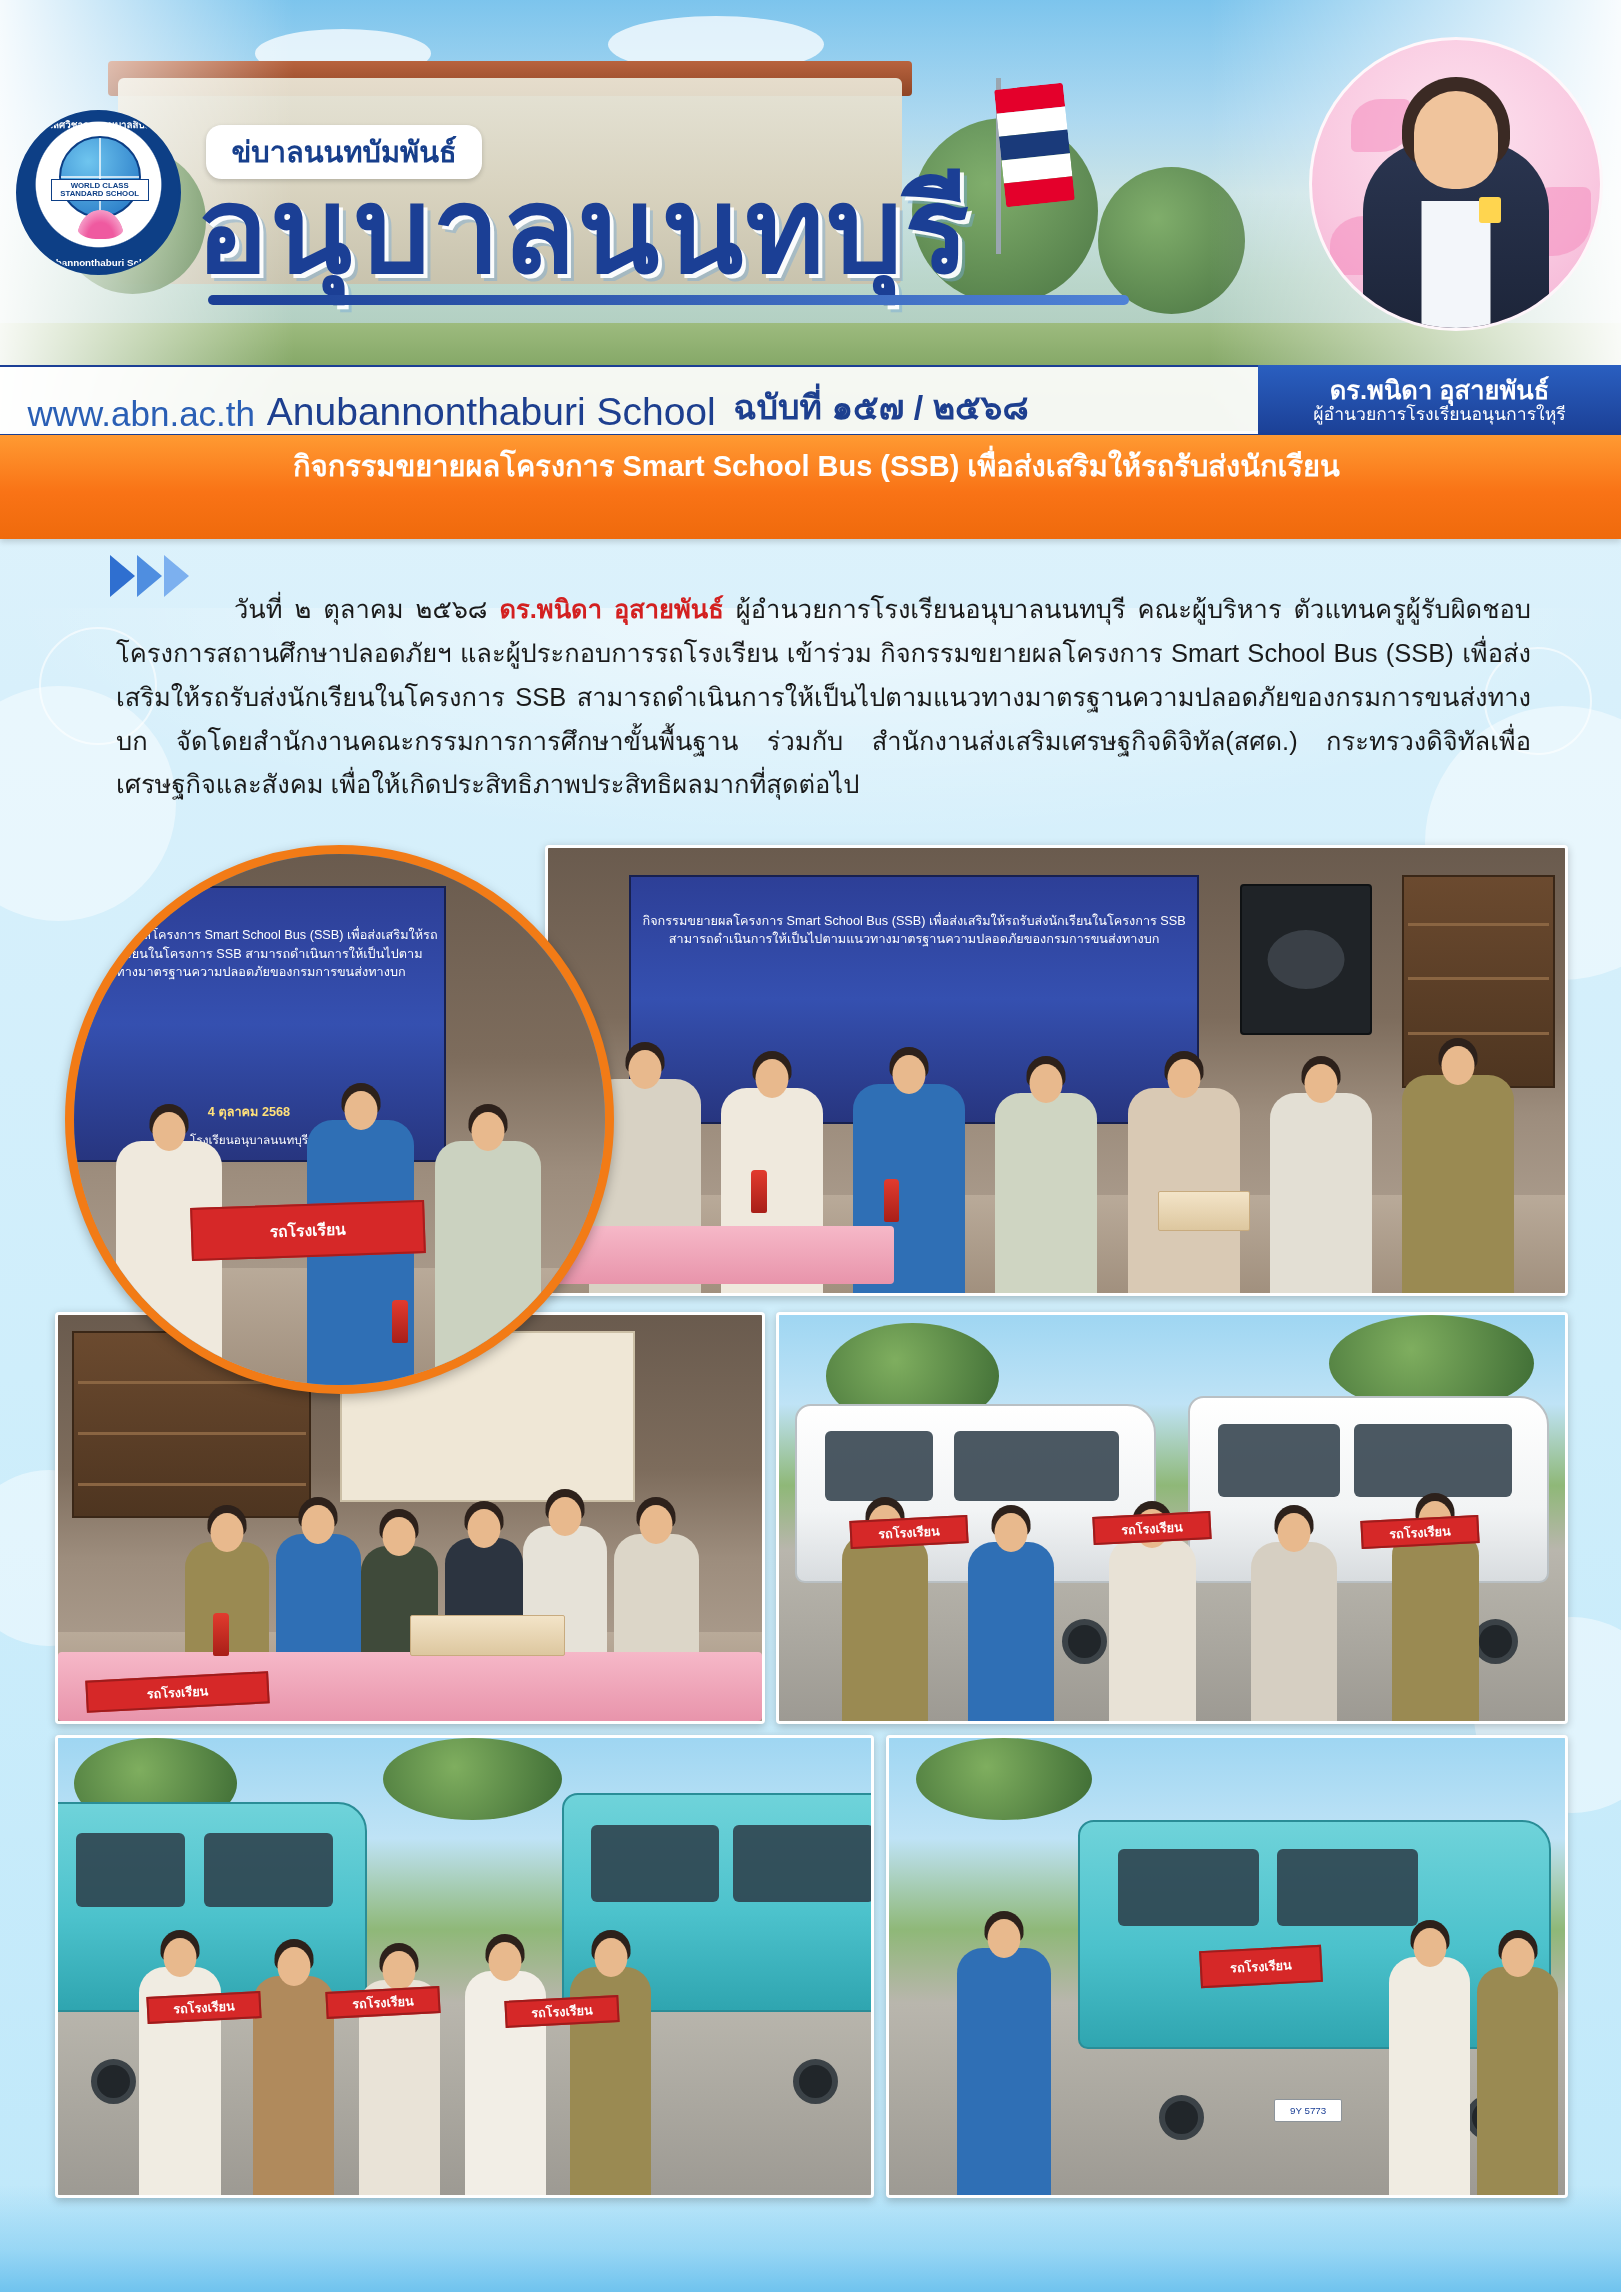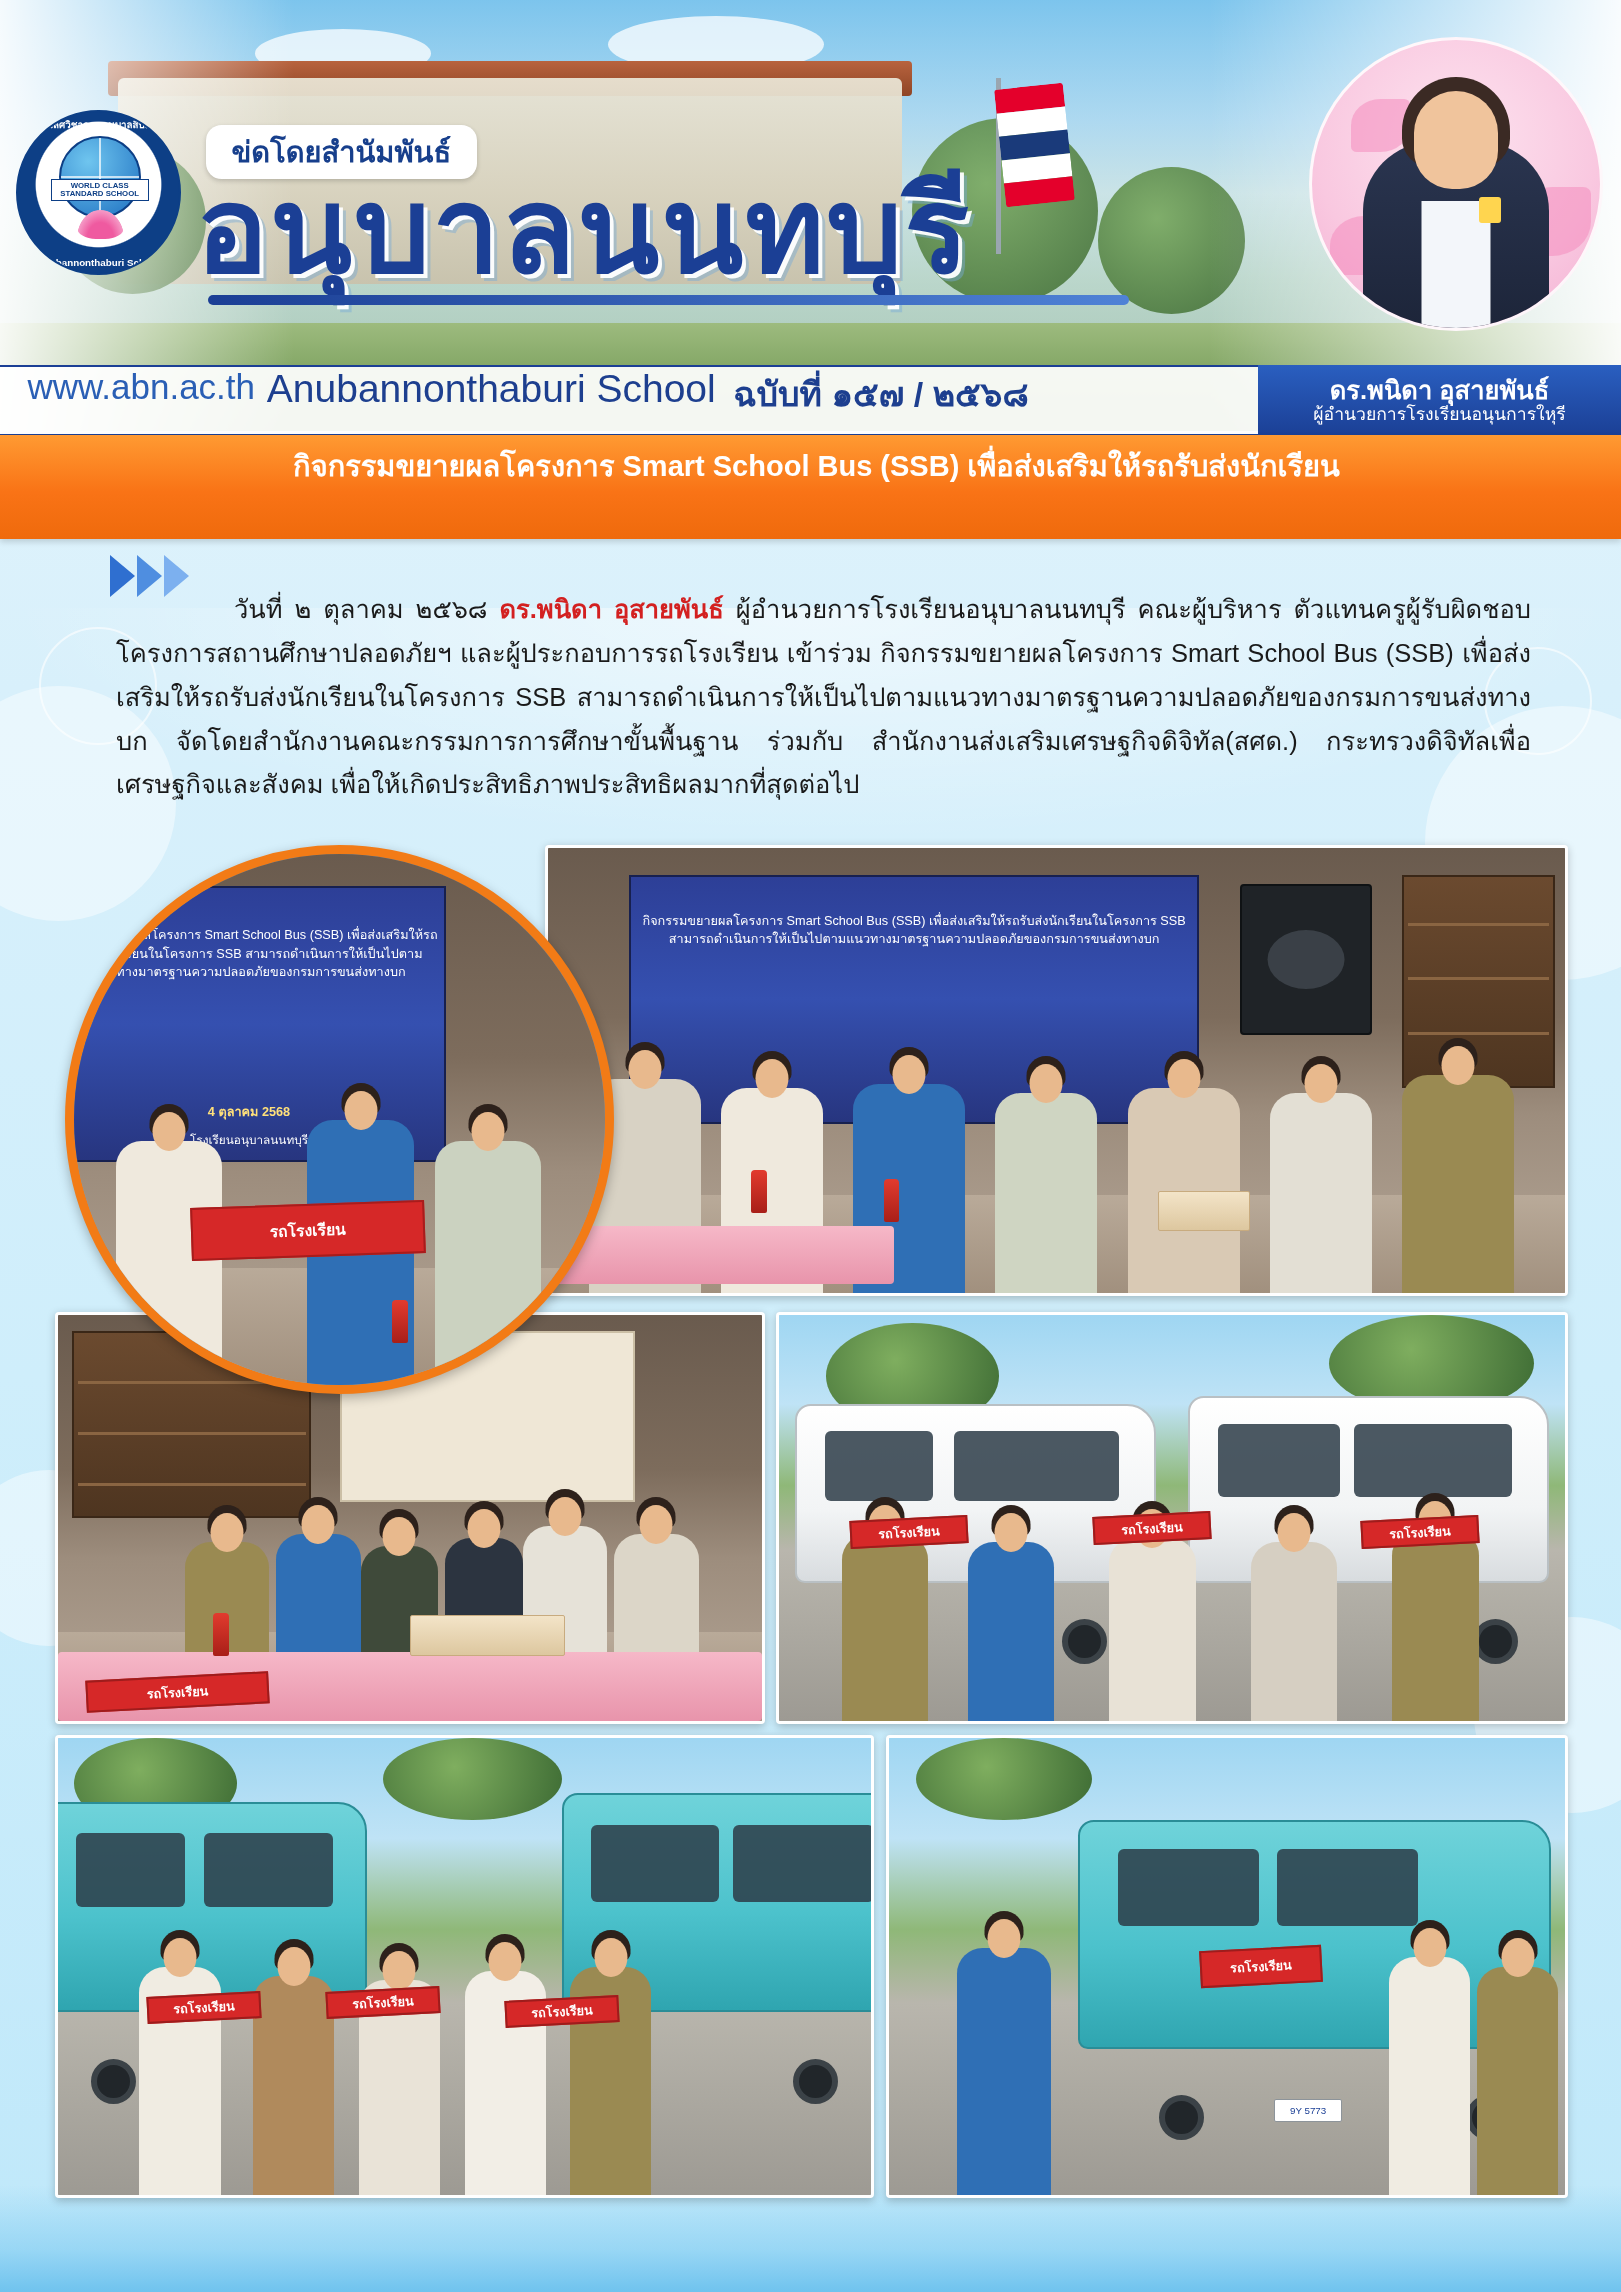--- a/index.html
+++ b/index.html
@@ -310,21 +310,21 @@
     height: 71px;
     z-index: 8;
     display: flex;
     align-items: center;
   }
   .urlbar-left {
     flex: 1;
     height: 71px;
     background: rgba(255,255,255,0.92);
     display: flex;
-    align-items: flex-start;
+    align-items: flex-end;
     padding-left: 27.4px;
     border-top: 2.9px solid #1b3f95;
     border-bottom: 2.9px solid #1b3f95;
     white-space: nowrap;
     overflow: hidden;
   }
   .url-www { font-size: 35px; color: #2a5fb5; }
   .url-school { font-size: 39px; color: #1d3f8f; margin-left: 11.8px; }
   .url-issue { font-size: 34px; color: #1d3f8f; font-weight: bold; margin-left: 17.6px; }
 
@@ -641,21 +641,21 @@
     <div class="logo">
       <div class="logo-inner">
         <div class="logo-text-top">เป็นเลิศวิชาการ  อนุบาลสืบสาน</div>
         <div class="logo-globe"></div>
         <div class="logo-ribbon">WORLD CLASS STANDARD SCHOOL</div>
         <div class="logo-lotus"></div>
         <div class="logo-text-bottom">Anubannonthaburi School</div>
       </div>
     </div>
 
-    <div class="news-label">ข่ดโดยสำนัมพันธ์</div>
+    <div class="news-label">ข่บาลนนทบัมพันธ์</div>
 
     <div class="school-name-box">
       <div class="school-name">อนุบาลนนทบุรี</div>
       <div class="name-underline"></div>
     </div>
 
     <div class="director">
       <div class="dir-petal" style="left:17.6px;top:176px;width:69px;height:59px;"></div>
       <div class="dir-petal" style="right:9.8px;top:147px;width:78px;height:69px;"></div>
       <div class="dir-petal" style="left:39px;top:59px;width:59px;height:53px;"></div>

